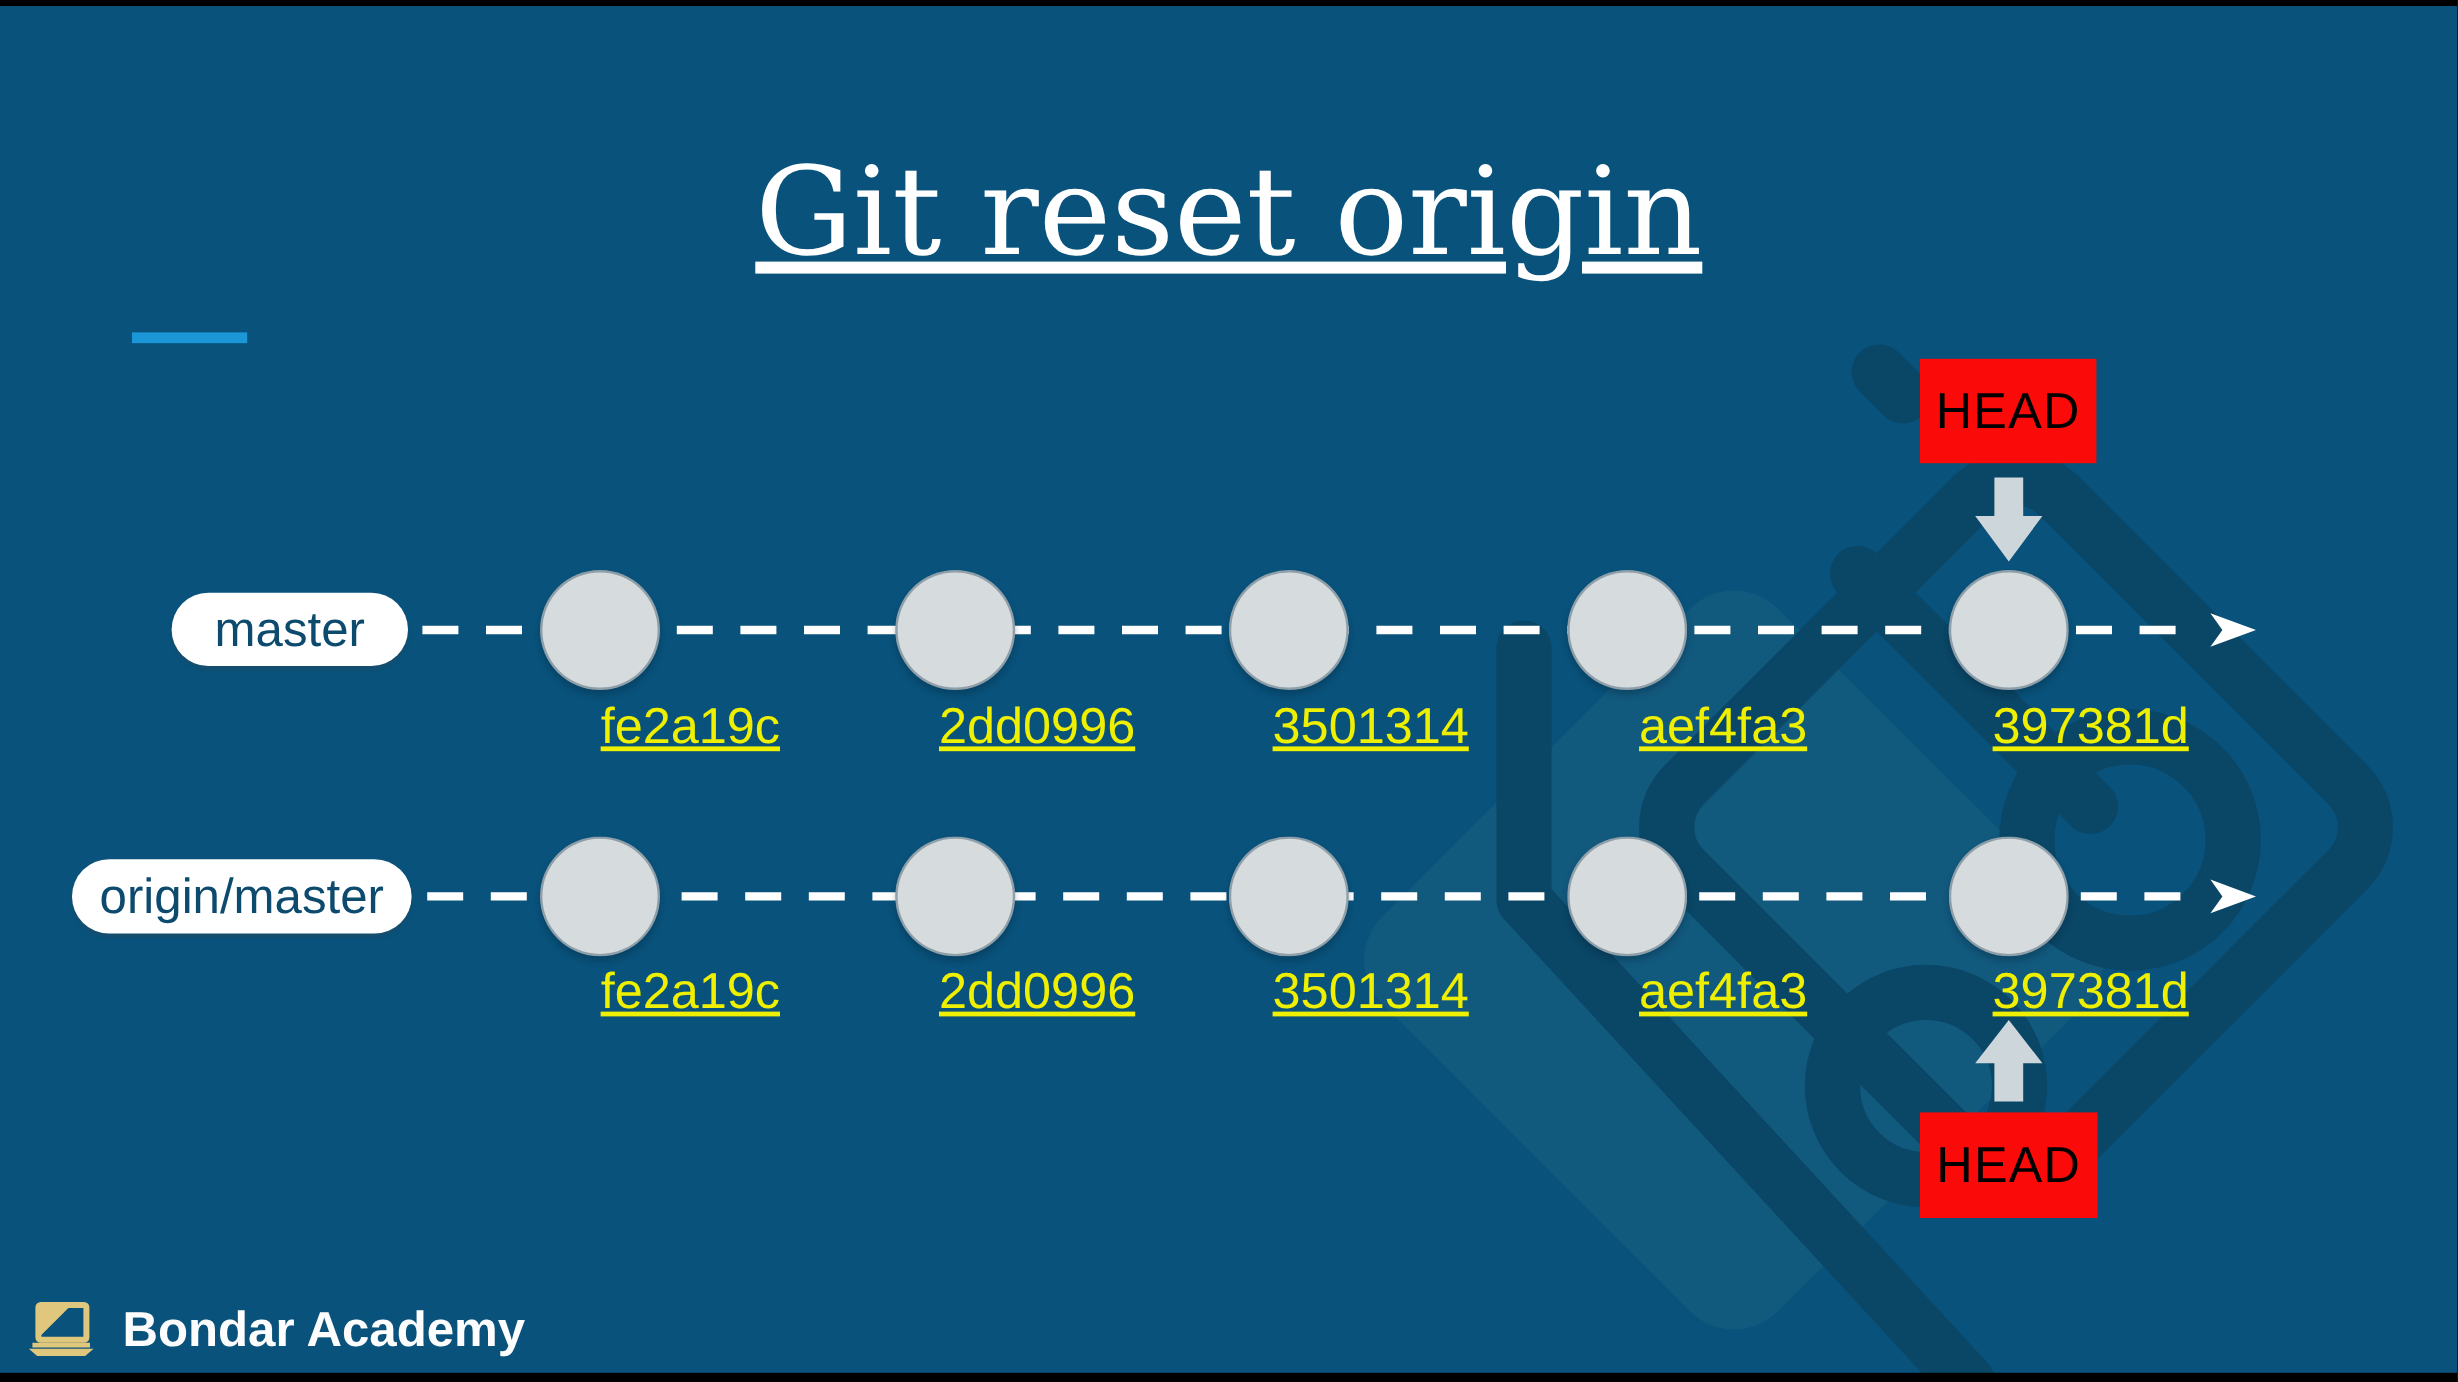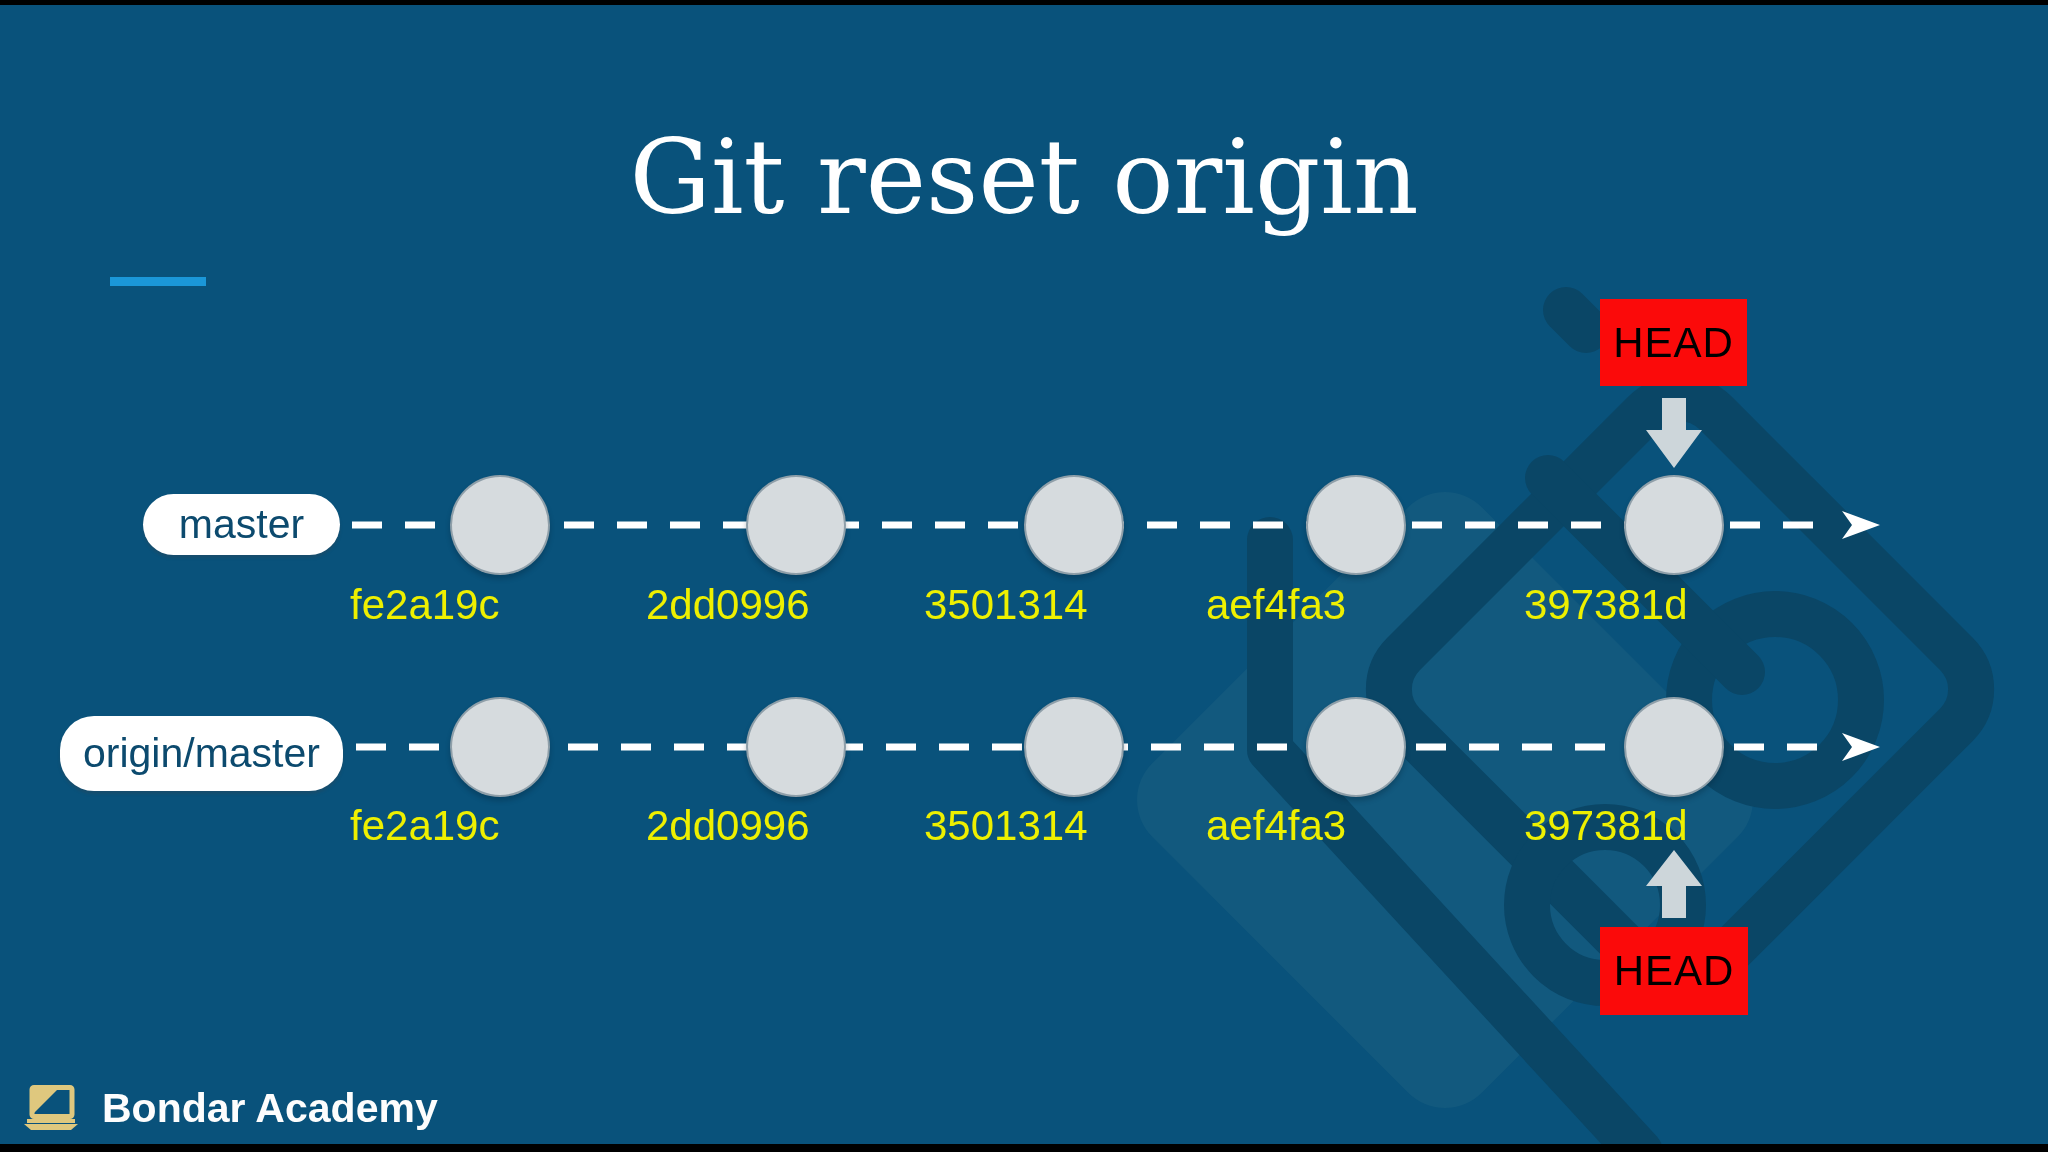--- a/index.html
+++ b/index.html
@@ -15,49 +15,51 @@
   .edge-strip.bottom{bottom:0;height:8px;}
 
   .watermark{position:absolute;left:0;top:0;pointer-events:none;}
 
   .title{
     position:absolute;left:0;top:112px;width:100%;
     text-align:center;
     font-family:"DejaVu Serif", serif;
     font-size:102px;line-height:1.3;
     color:#ffffff;
+    text-decoration:underline;
   }
   .accent-bar{
     position:absolute;left:110px;top:277px;width:96px;height:9px;
     background:#1b97d8;
   }
 
   .pill{
     position:absolute;
     background:#ffffff;color:#0c4a6e;
     border-radius:34px;
     display:flex;align-items:center;justify-content:center;
     font-size:41px;
     box-shadow:0 3px 3px rgba(40,70,90,.45);
     white-space:nowrap;
   }
   .pill.master{left:143px;top:494px;width:197px;height:61px;}
-  .pill.origin{left:60px;top:716px;width:283px;height:75px;}
+  .pill.origin{left:60px;top:716px;width:283px;height:62px;}
 
   .commit-node{
     position:absolute;width:100px;height:100px;border-radius:50%;
     background:#d6dbde;
     border:2px solid rgba(12,50,72,.35);
     box-sizing:border-box;
     box-shadow:0 4px 5px rgba(0,25,40,.25);
   }
   .hash{
-    position:absolute;width:300px;text-align:left;
+    position:absolute;width:300px;text-align:right;
     color:#eef000;font-size:42px;line-height:46px;
     white-space:nowrap;
+    text-decoration:underline;
   }
 
   .head-badge{
     position:absolute;background:#fb0a0a;
     display:flex;align-items:center;justify-content:center;
     color:#000000;font-weight:normal;font-size:42px;letter-spacing:1px;
   }
   .head-badge.top{left:1600px;top:299px;width:147px;height:87px;}
   .head-badge.bottom{left:1600px;top:927px;width:148px;height:88px;}
 

